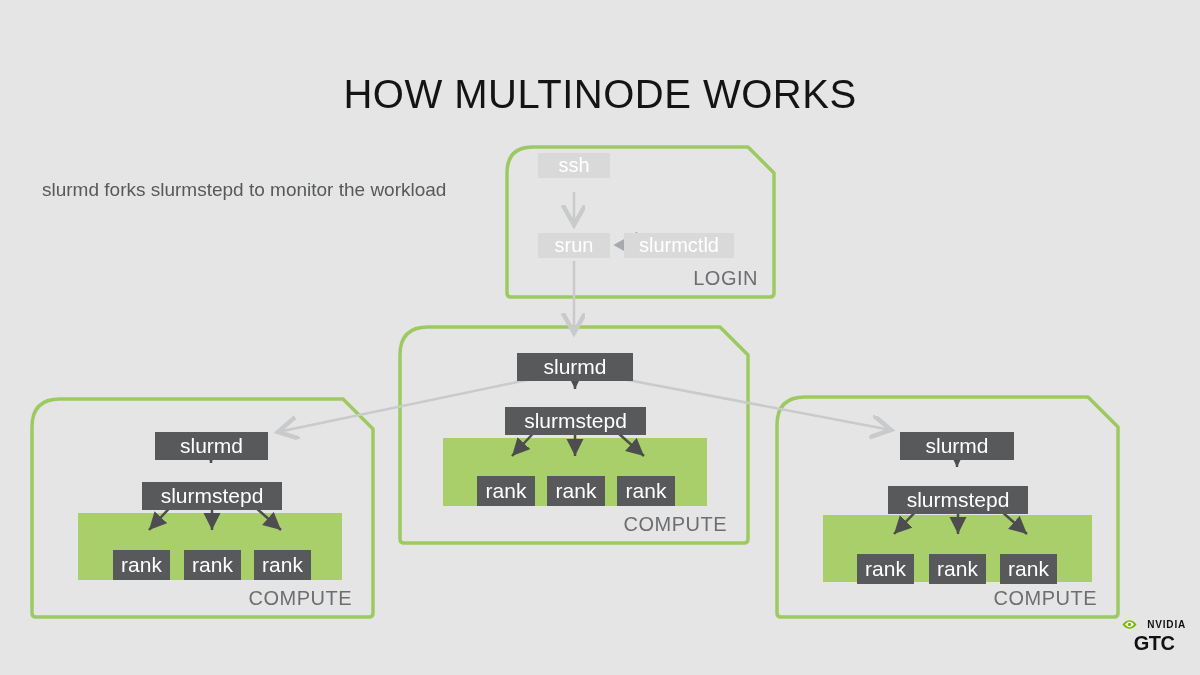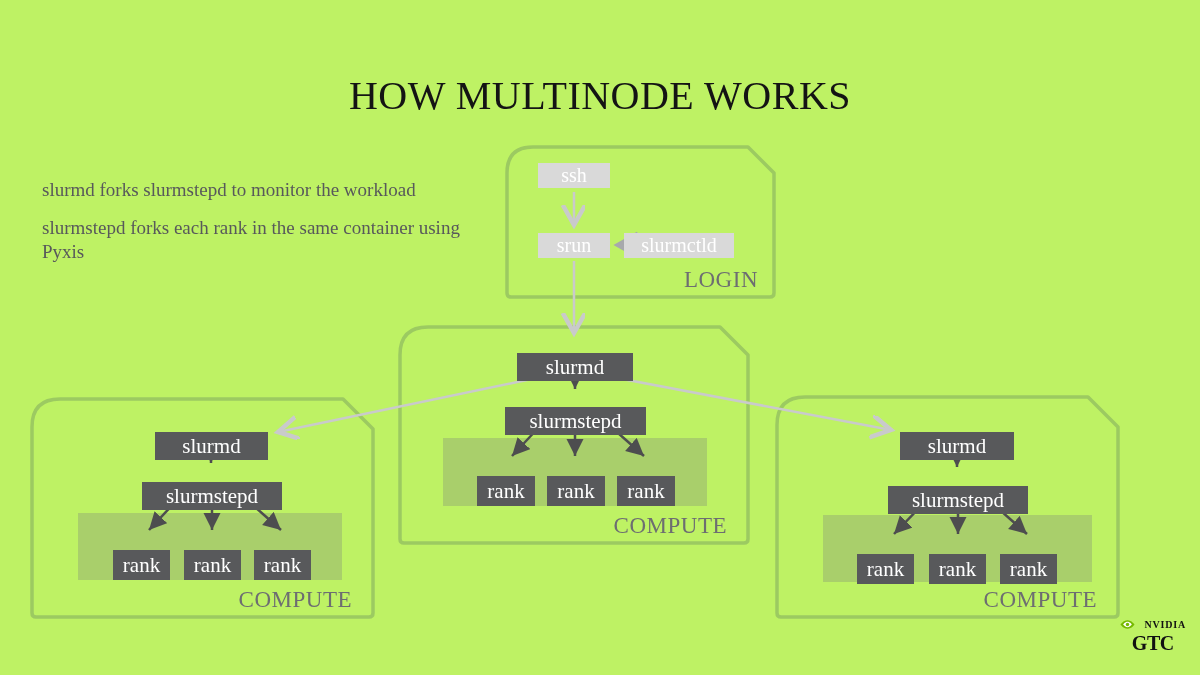--- a/index.html
+++ b/index.html
@@ -8,22 +8,21 @@
     width: 1200px;
     height: 675px;
     background: #ffffff;
     overflow: hidden;
     font-family: "Liberation Sans", sans-serif;
   }
   .slide {
     position: relative;
     width: 1200px;
     height: 675px;
-    background: #bef264;
-    font-family: Liberation Serif, serif;
+    background: #e5e5e5;
   }
   .title {
     position: absolute;
     left: 0;
     right: 0;
     top: 72px;
     text-align: center;
     font-size: 40px;
     font-weight: 500;
     letter-spacing: 0.5px;
@@ -58,21 +57,21 @@
   .proc.dark {
     background: #58595b;
     font-size: 21px;
     margin-top: 12px;
   }
   .zone-label {
     position: absolute;
     width: 200px;
     text-align: right;
     color: #6d6e71;
-    font-size: 23px;
+    font-size: 20px;
     letter-spacing: 0.5px;
   }
   .gtc-logo {
     position: absolute;
     right: 14px;
     top: 619px;
     text-align: center;
   }
   .nv-row {
     display: flex;
@@ -96,21 +95,20 @@
 </style>
 </head>
 <body>
 
 <div class="slide">
 
   <div class="title">HOW MULTINODE WORKS</div>
 
   <div class="notes">
     <p>slurmd forks slurmstepd to monitor the workload</p>
-    <p>slurmstepd forks each rank in the same container using Pyxis</p>
   </div>
 
   <svg class="diagram-svg" width="1200" height="675" viewBox="0 0 1200 675">
     <defs>
       <marker id="mLight" markerWidth="12" markerHeight="12" refX="8" refY="4.5" orient="auto">
         <path d="M0,0 L8,4.5 L0,9" fill="none" stroke="#C9CACB" stroke-width="1.8"></path>
       </marker>
       <marker id="mMed" markerWidth="12" markerHeight="12" refX="8" refY="4.5" orient="auto">
         <path d="M0,0 L8,4.5 L0,9" fill="none" stroke="#A7A9AC" stroke-width="1.8"></path>
       </marker>
@@ -152,21 +150,21 @@
       <line x1="212" y1="499" x2="212" y2="530" marker-end="url(#mDark)"></line>
       <line x1="246" y1="499" x2="281" y2="530" marker-end="url(#mDark)"></line>
 
       <line x1="957" y1="449" x2="957" y2="467" marker-end="url(#mDark)"></line>
       <line x1="924" y1="503" x2="894" y2="534" marker-end="url(#mDark)"></line>
       <line x1="958" y1="503" x2="958" y2="534" marker-end="url(#mDark)"></line>
       <line x1="992" y1="503" x2="1027" y2="534" marker-end="url(#mDark)"></line>
     </g>
   </svg>
 
-  <div class="proc light" style="left:538px; top:163px; width:72px; height:25px;">ssh</div>
+  <div class="proc light" style="left:538px; top:153px; width:72px; height:25px;">ssh</div>
   <div class="proc light" style="left:538px; top:233px; width:72px; height:25px;">srun</div>
   <div class="proc light" style="left:624px; top:233px; width:110px; height:25px;">slurmctld</div>
   <div class="zone-label" style="left:558px; top:267px;">LOGIN</div>
 
   <div class="proc dark" style="left:155px; top:420px; width:113px; height:28px;">slurmd</div>
   <div class="proc dark" style="left:142px; top:470px; width:140px; height:28px;">slurmstepd</div>
   <div class="proc dark" style="left:113px; top:538px; width:57px; height:30px;">rank</div>
   <div class="proc dark" style="left:184px; top:538px; width:57px; height:30px;">rank</div>
   <div class="proc dark" style="left:254px; top:538px; width:57px; height:30px;">rank</div>
   <div class="zone-label" style="left:152px; top:587px;">COMPUTE</div>

